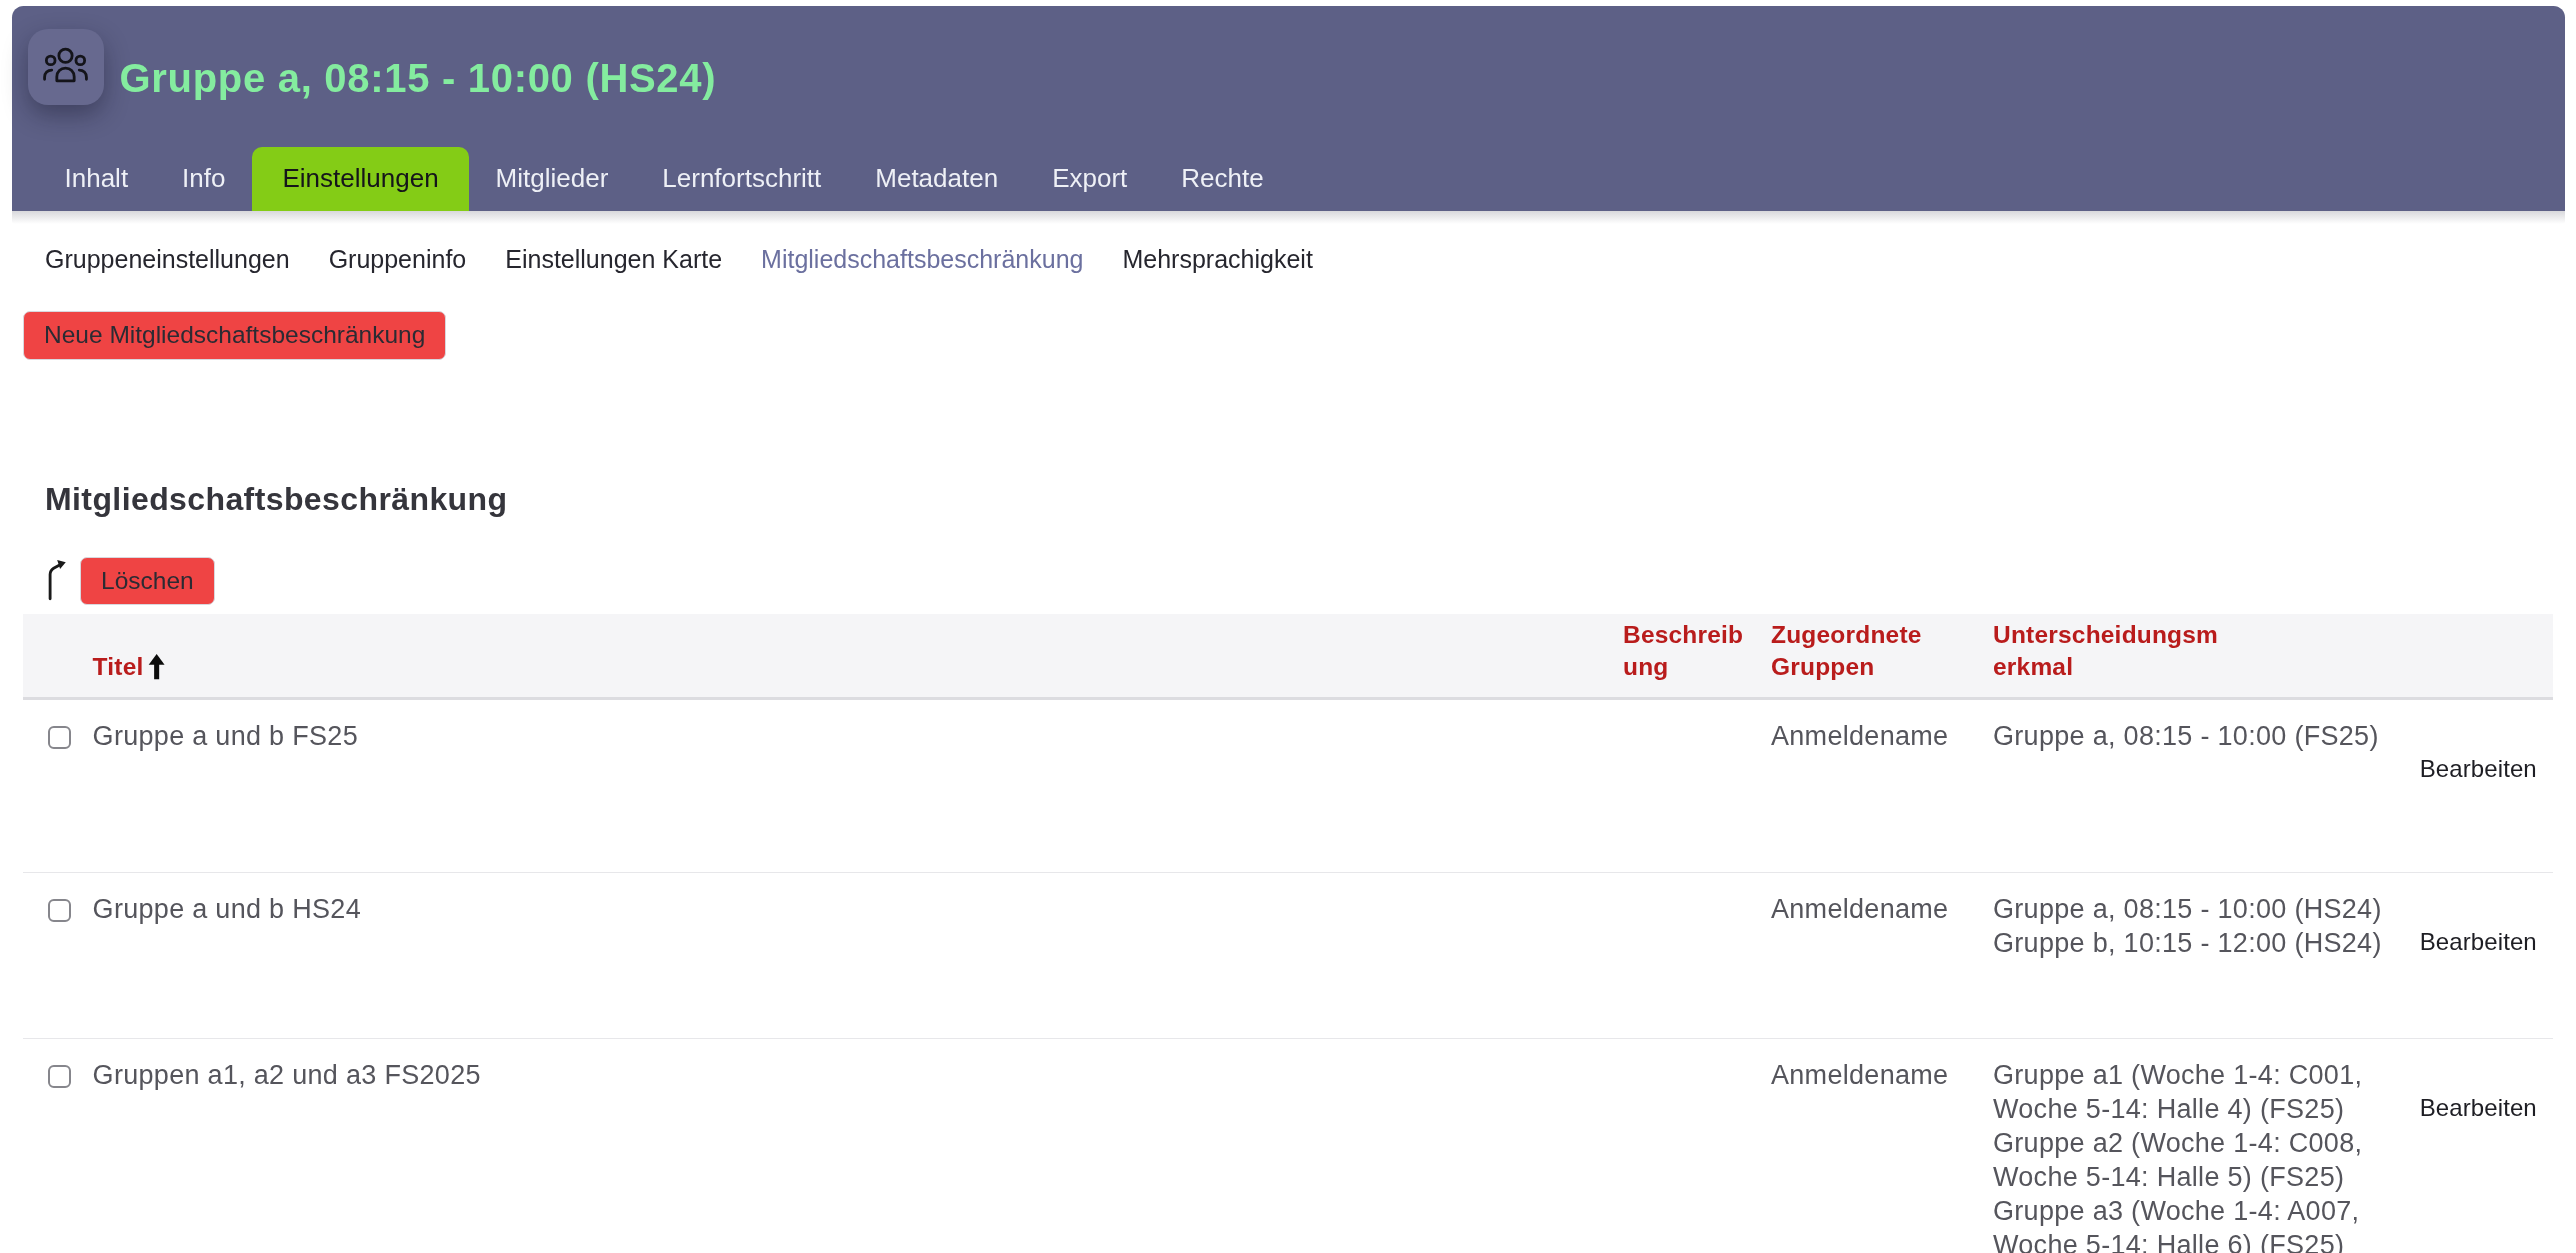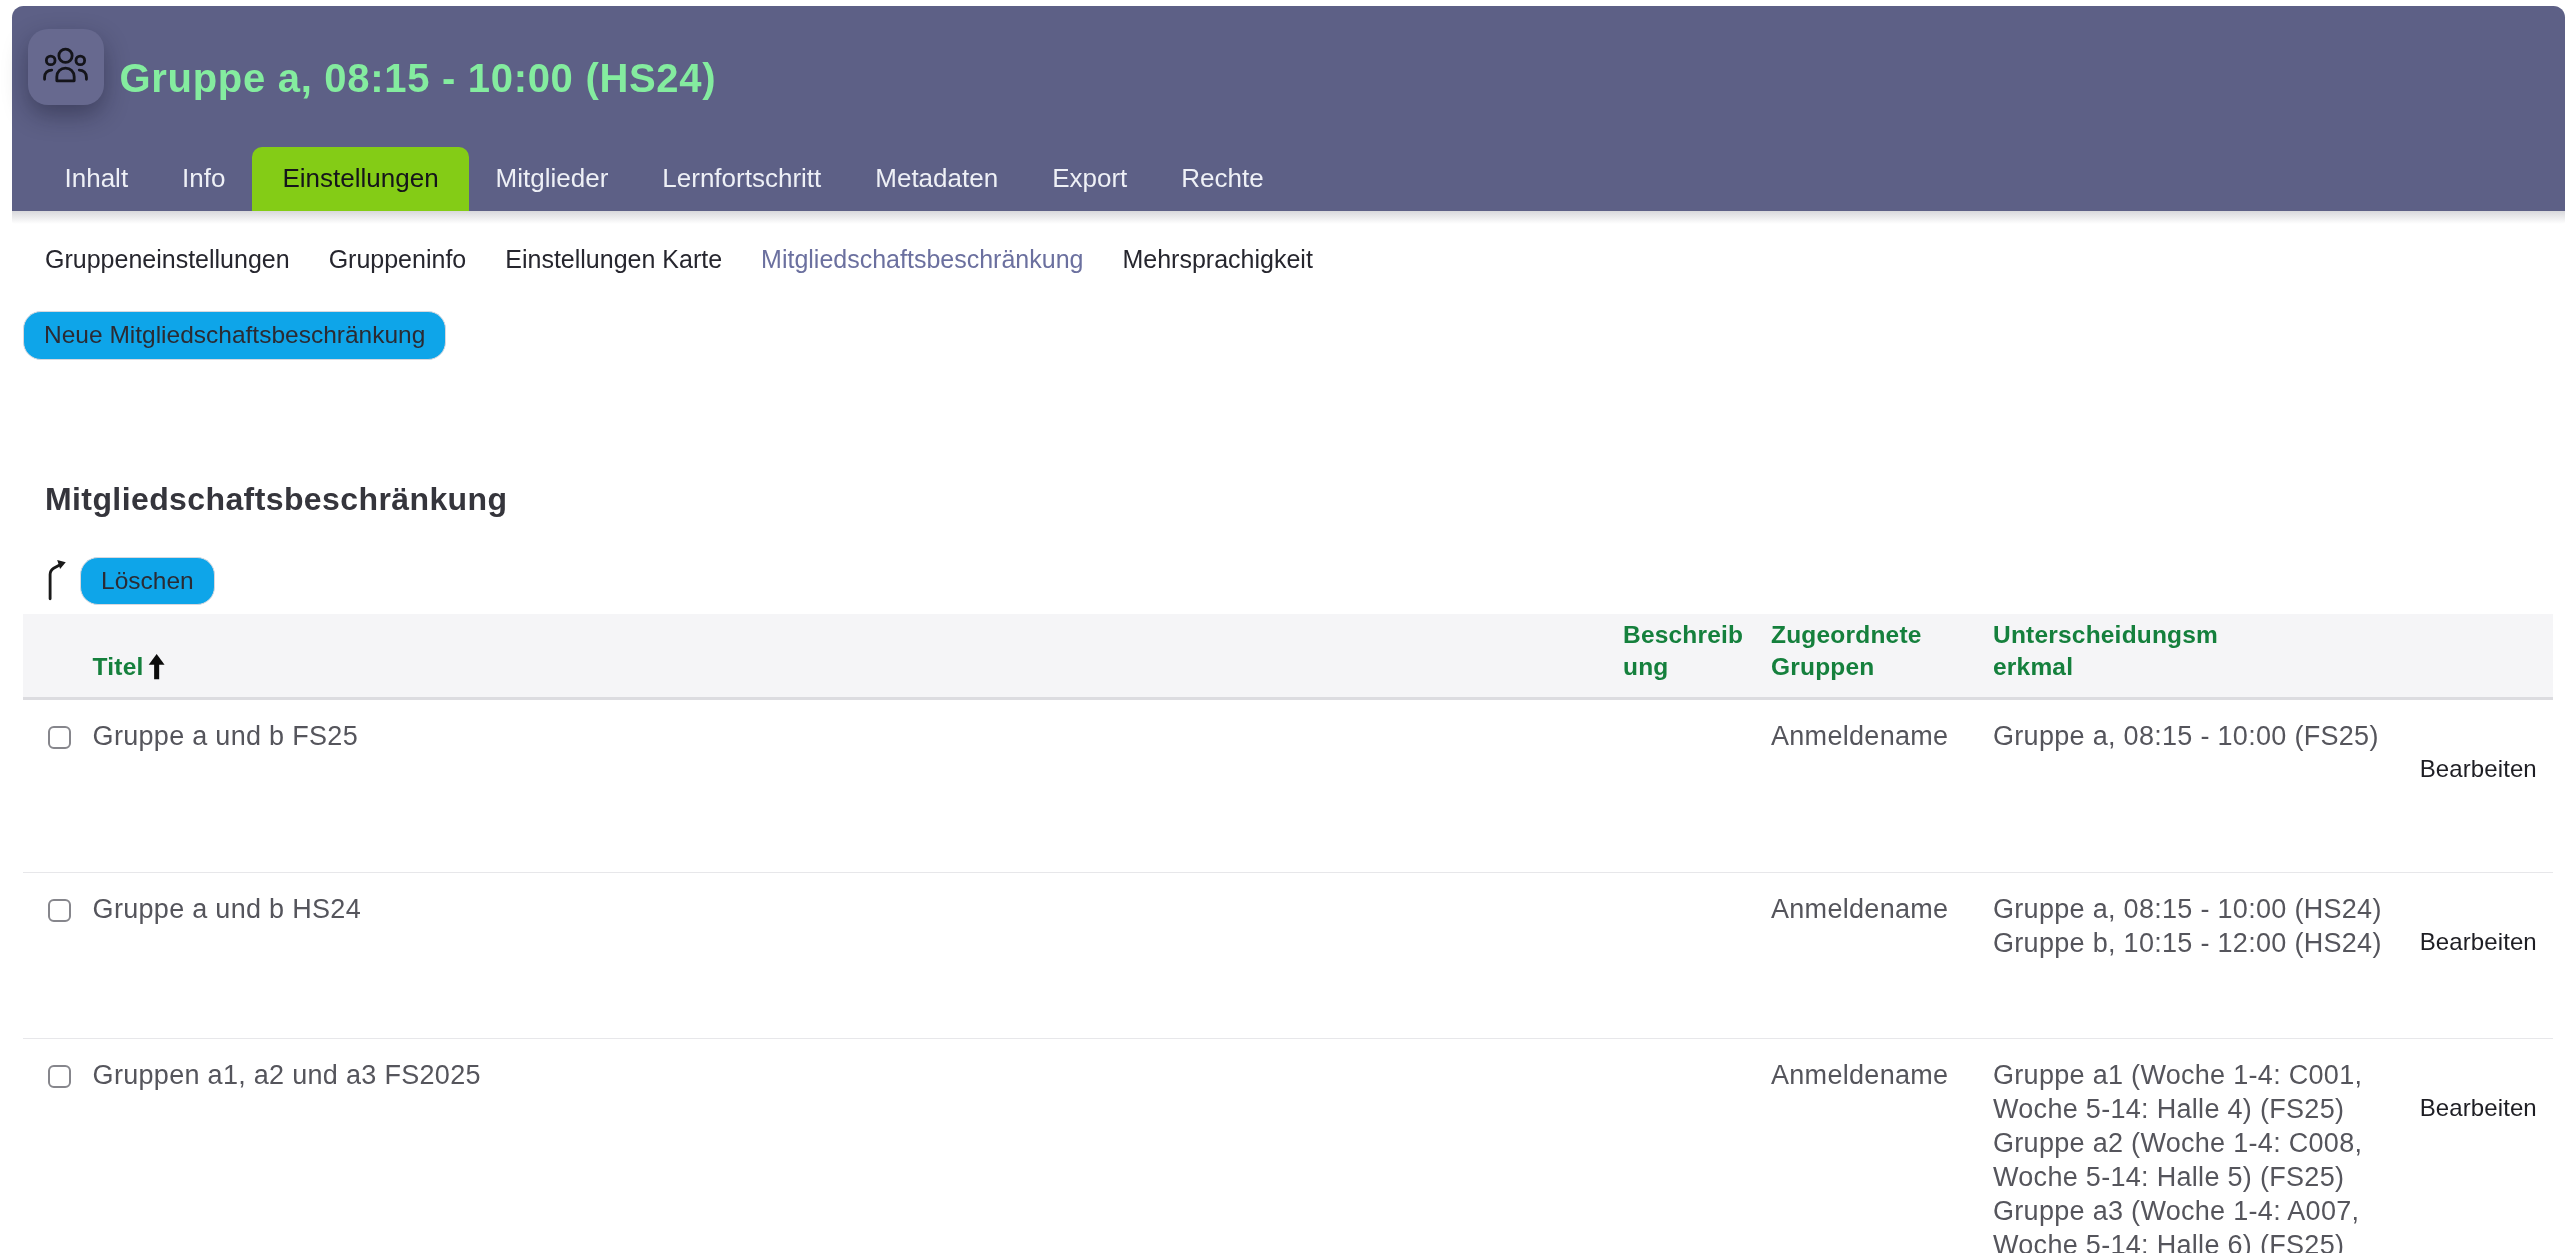--- a/index.html
+++ b/index.html
@@ -71,21 +71,21 @@
   .subnav{
     display:flex;gap:39px;
     margin:19px 0 0 45px;
     font-size:25px;line-height:32px;
   }
   .subnav-item{color:var(--subnav-text);cursor:pointer;white-space:nowrap;}
   .subnav-item.active{color:var(--subnav-active);}
   
   .btn{
     display:inline-block;
-    background:#0ea5e9;border:1.4px solid var(--btn-border);border-radius:18px;
+    background:#ef4444;border:1.4px solid var(--btn-border);border-radius:7px;
     font-size:24.5px;color:var(--btn-text);
     padding:9.4px 20px;cursor:pointer;white-space:nowrap;
     font-family:inherit;
   }
   .new-restriction-btn{margin:36px 0 0 23px;}
   
   .section-heading{
     margin:121px 0 0 45px;
     font-size:32px;font-weight:700;color:var(--heading-text);
     letter-spacing:0.4px;
@@ -103,21 +103,21 @@
     align-items:start;
   }
   .thead{
     background:var(--thead-bg);
     border-bottom:3.6px solid var(--thead-border);
     min-height:86px;
     align-items:end;
     padding-bottom:14.4px;
   }
   .th{
-    font-size:24.5px;font-weight:600;color:#15803d;
+    font-size:24.5px;font-weight:600;color:#b91c1c;
     line-height:32px;white-space:pre-line;
     letter-spacing:0.2px;
   }
   .th.titel-th{display:flex;align-items:center;gap:4px;padding-left:8.6px;}
   .sort-arrow{display:inline-flex;}
   .tbody-row{
     border-bottom:1.4px solid var(--row-border);
     padding-top:19px;
   }
   .tbody-row.h1{min-height:173px;}

